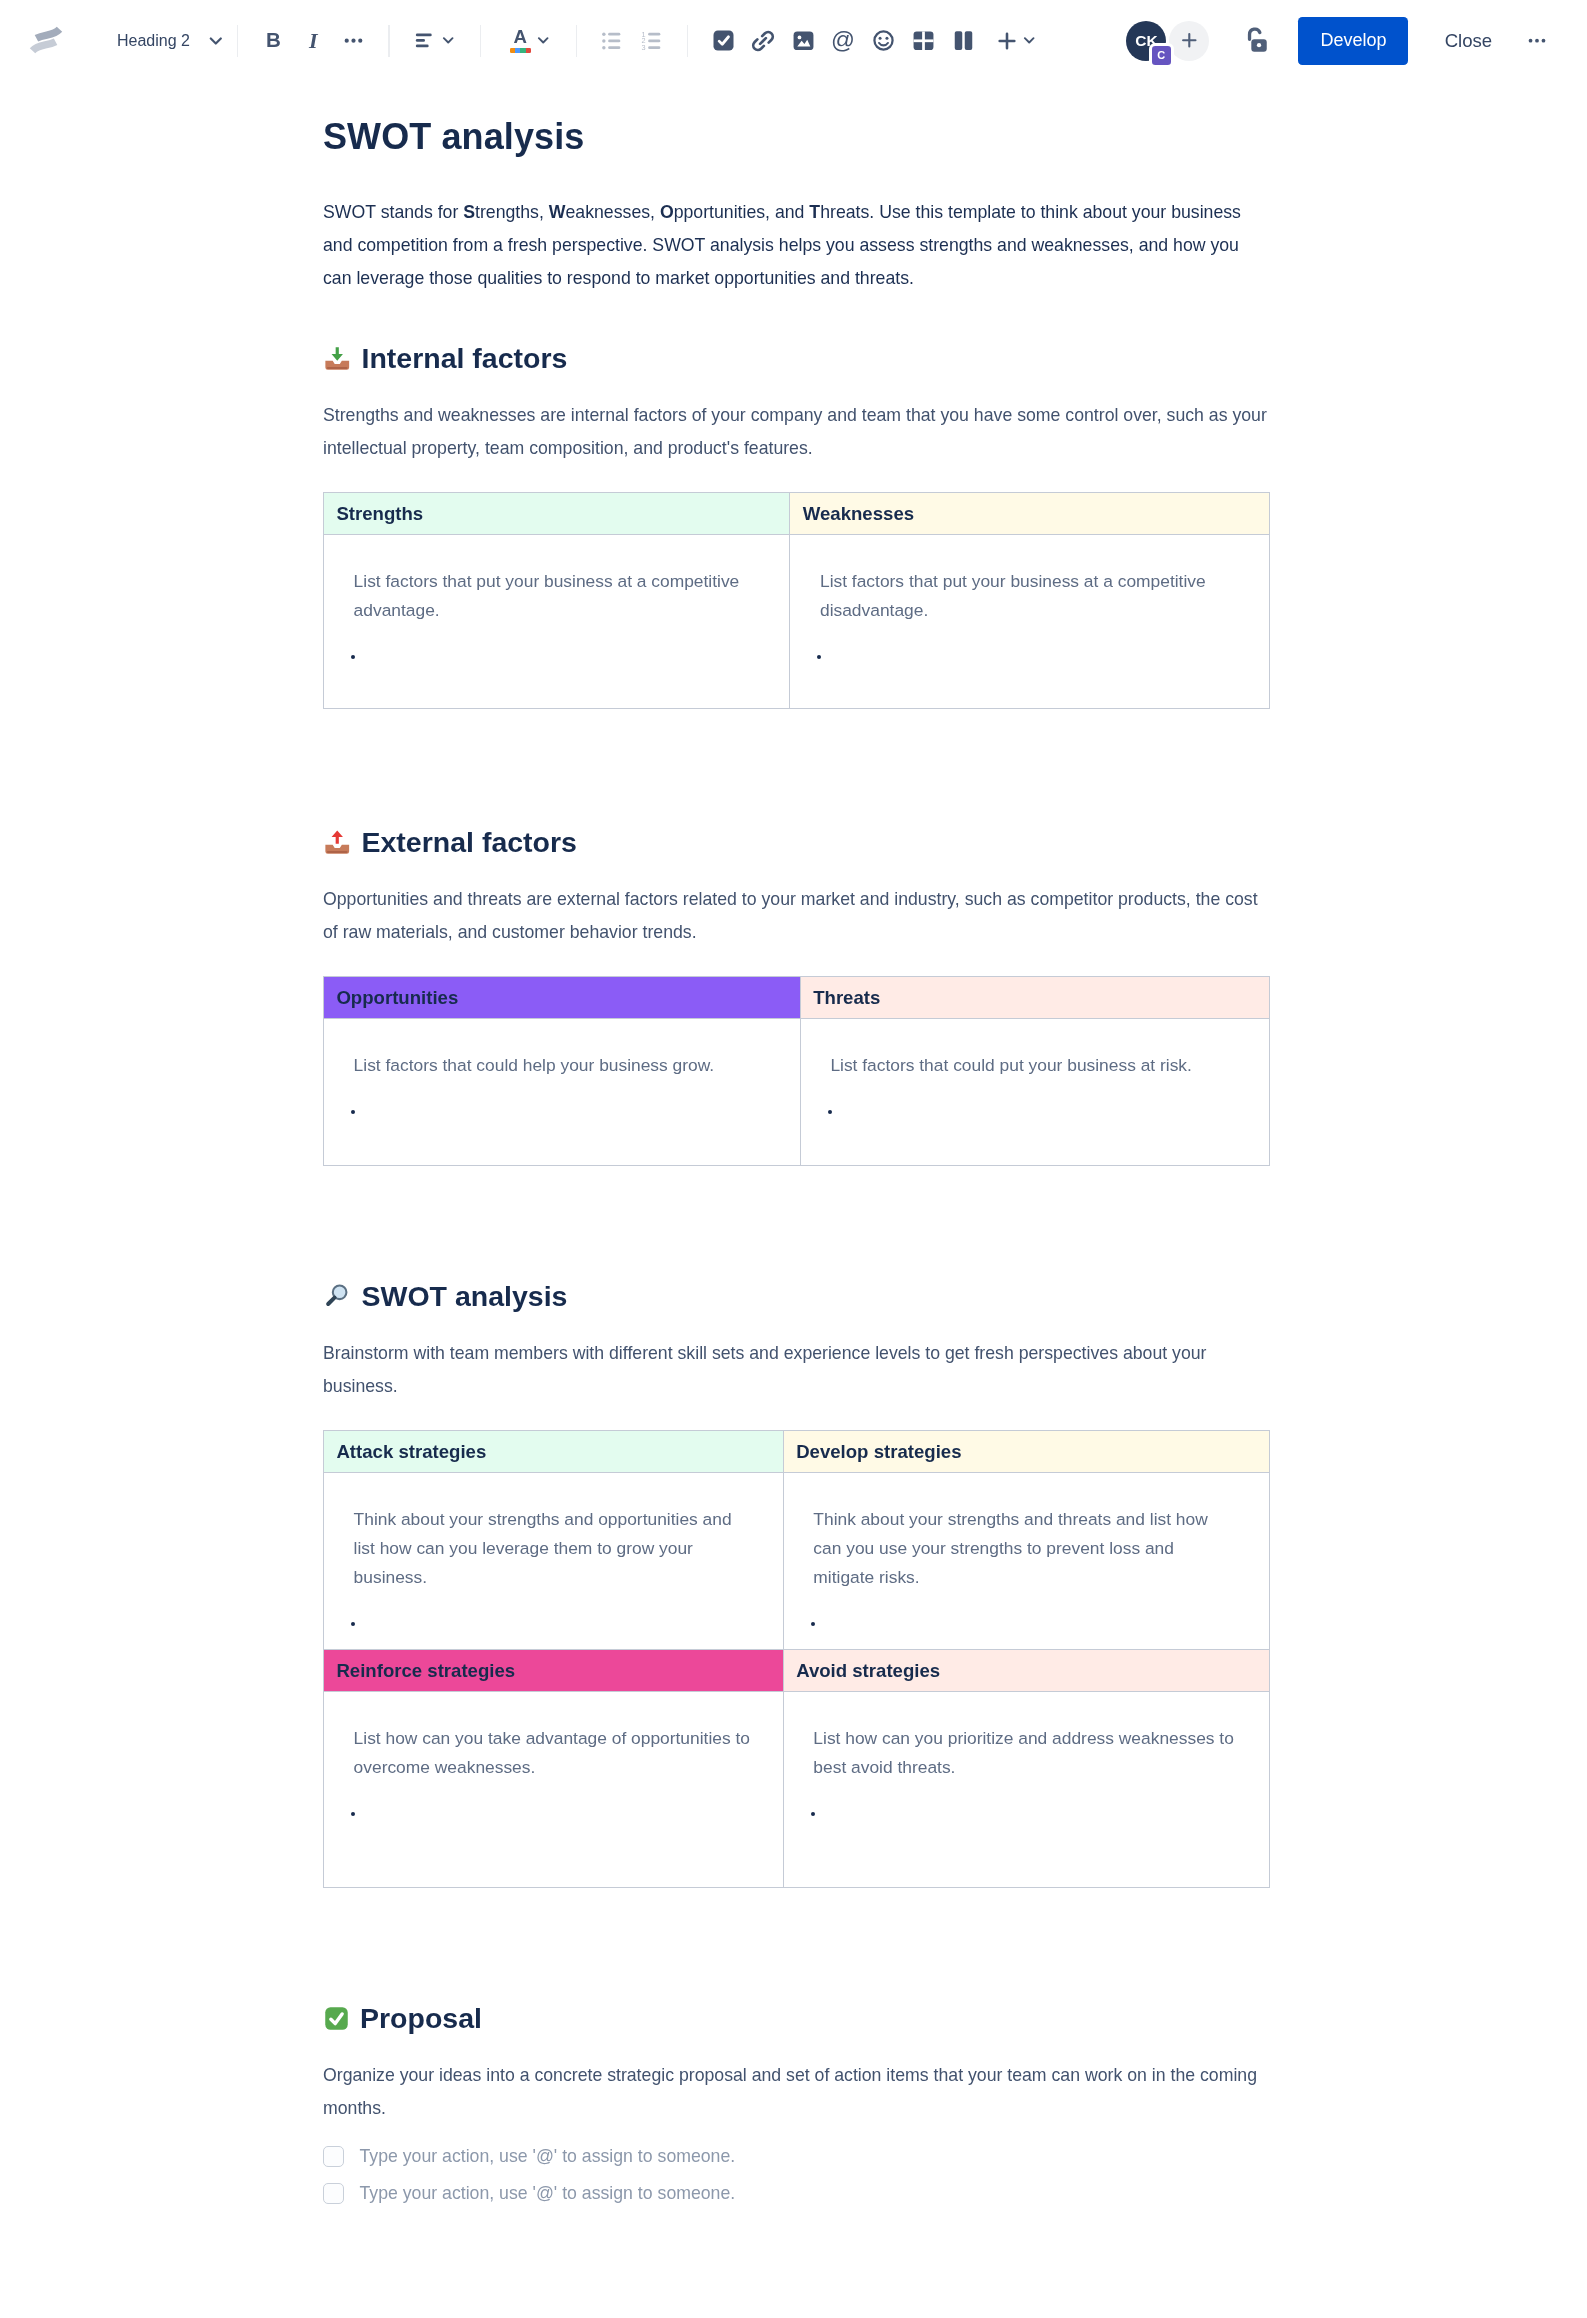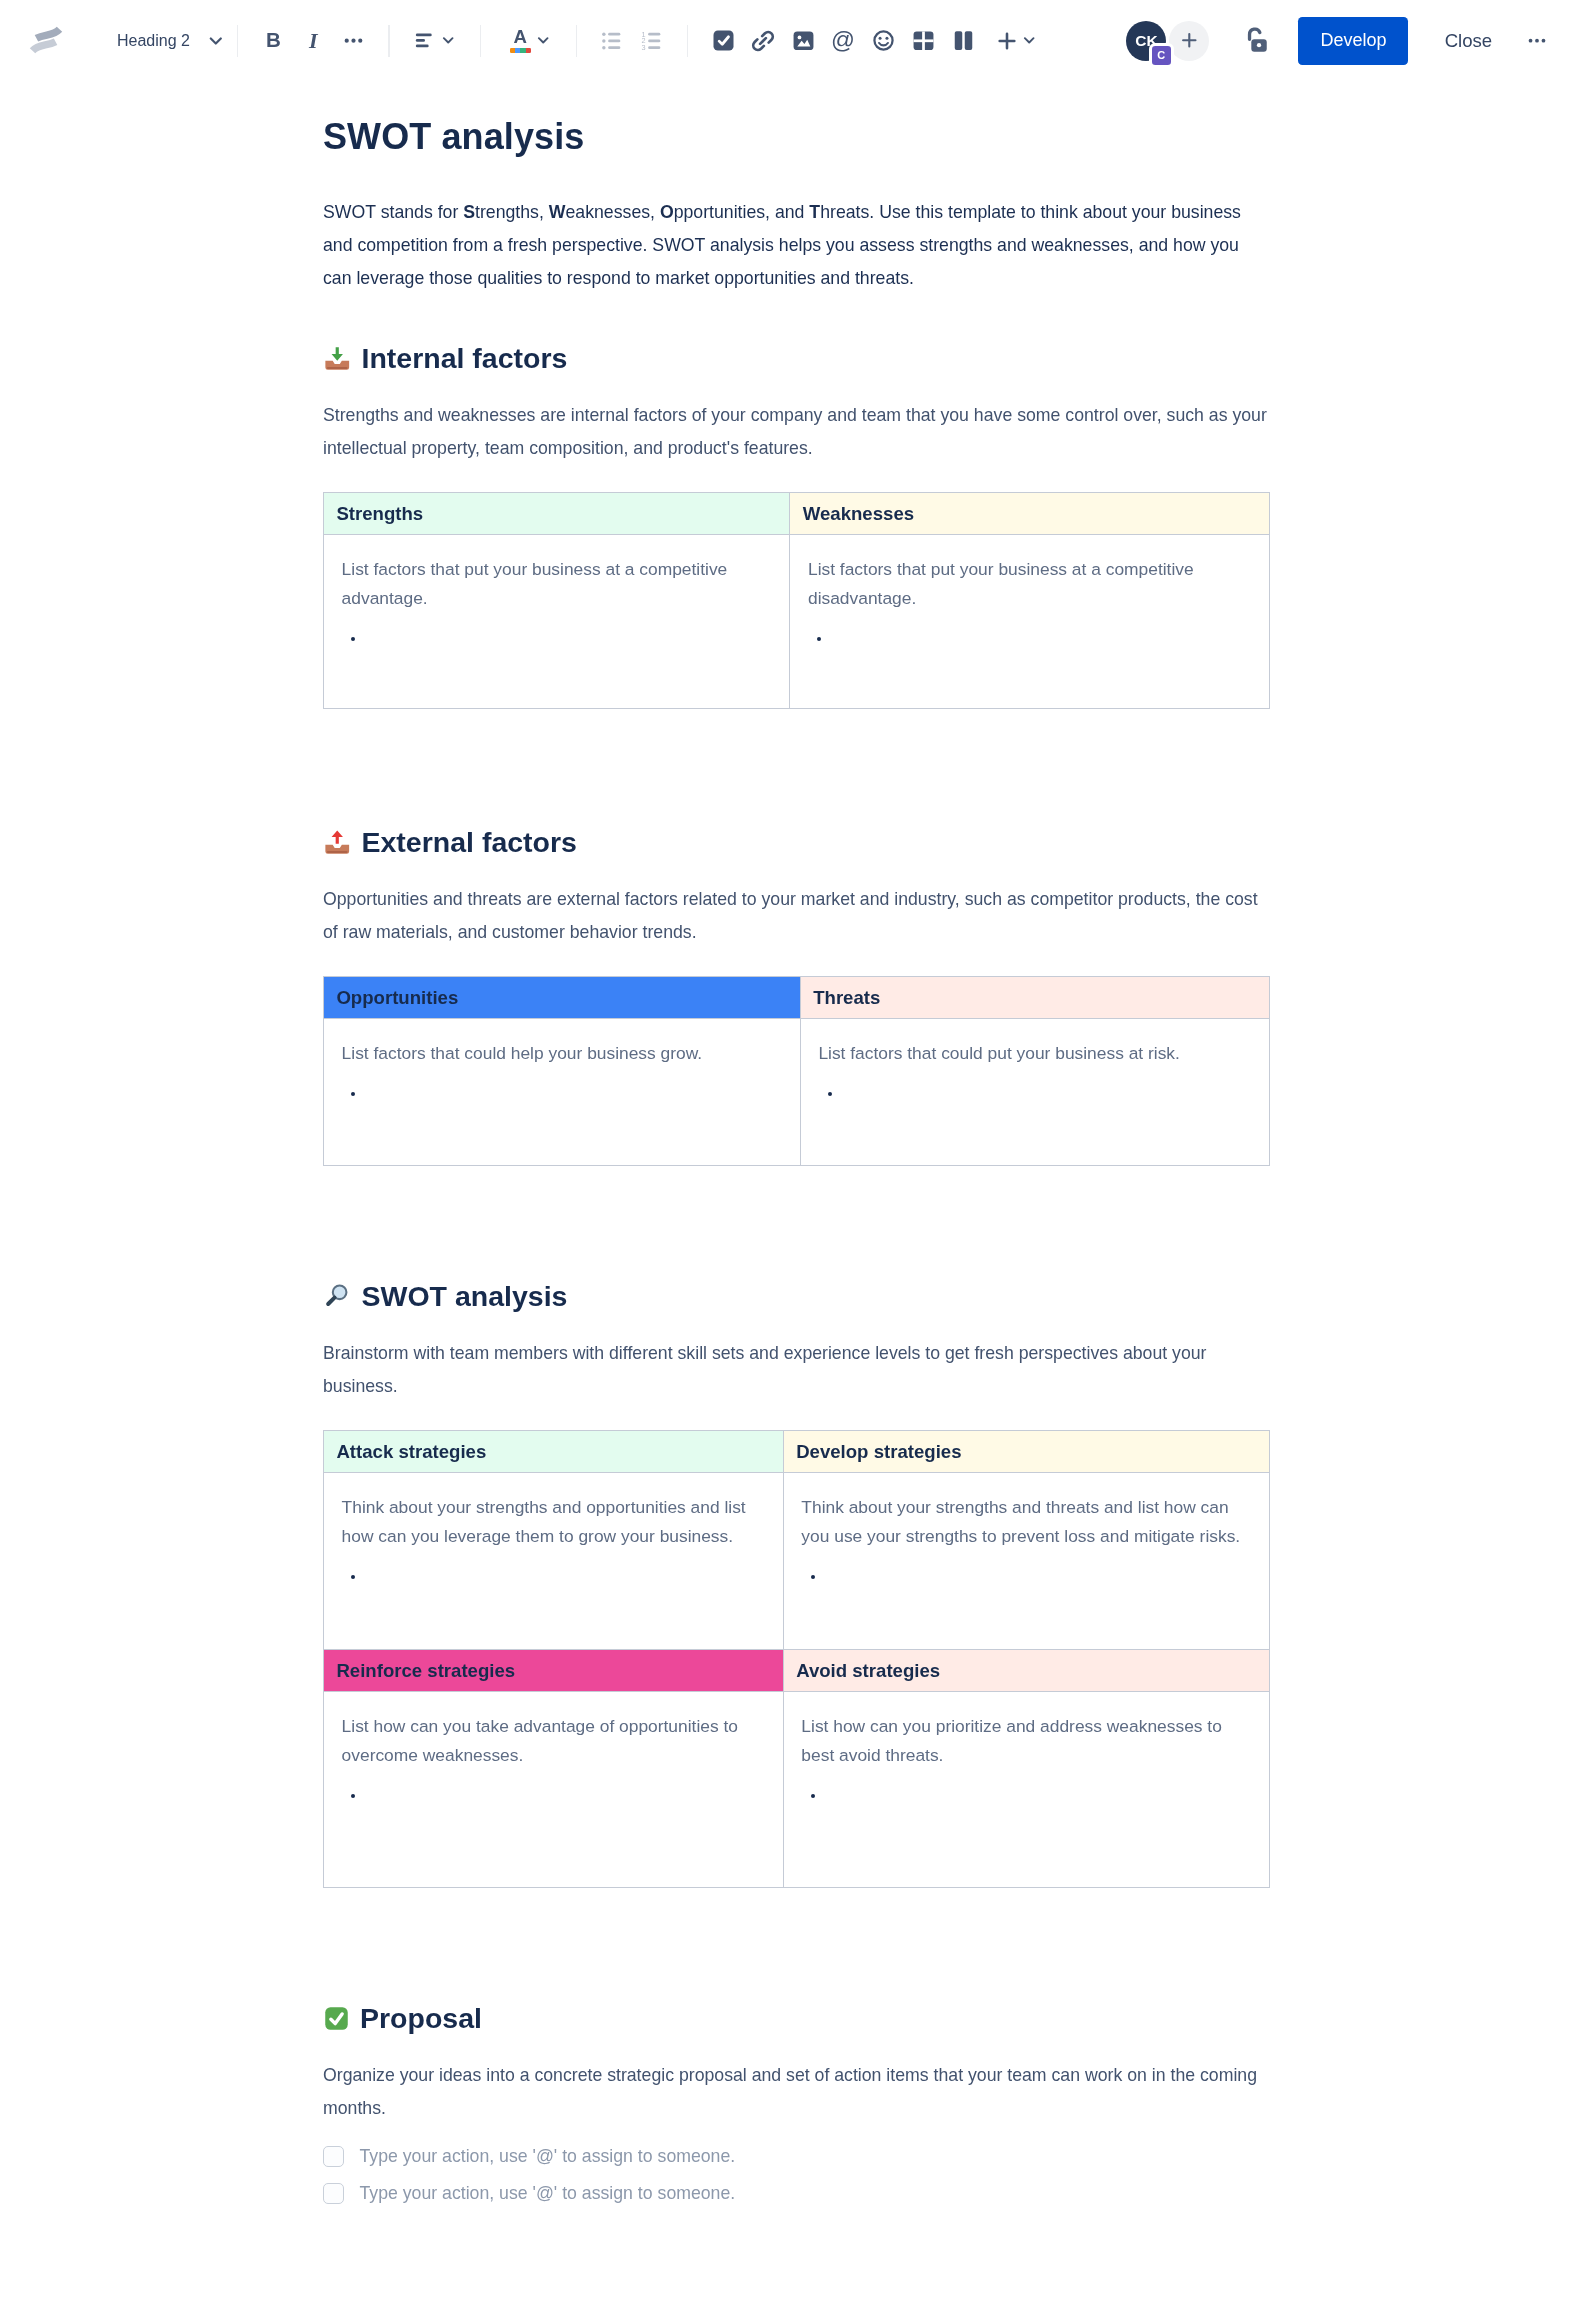--- a/index.html
+++ b/index.html
@@ -50,21 +50,21 @@
 
   #sec-internal { margin-top:45px; }
   #sec-external { margin-top:115px; }
   #sec-swot     { margin-top:112px; }
   #sec-proposal { margin-top:112px; }
 
   table.tbl { border-collapse:collapse; width:100%; table-layout:fixed; margin-top:27px;border-radius:15px; }
   .tbl th, .tbl td { border:1.2px solid #C5CBD6; text-align:left; }
   .tbl th { height:42px; padding:0 12.4px; font-size:18.6px; font-weight:700; color:#172B4D; vertical-align:middle; }
   .tbl td { padding:16px 13.6px 0; font-size:17.4px; line-height:29px; color:#5E6C84; vertical-align:top; }
-  .tbl td p { margin:4px; }
+  .tbl td p { margin:16px; }
   .tbl td ul { margin:10px 0 0; padding-left:28.5px; }
   .tbl td li { height:29px; font-size:17.4px; color:#172B4D; }
   .tbl td li::marker { color:#172B4D; font-size:13.6px; }
 
   .task { display:flex; align-items:center; margin-top:16px; }
   .task.first { margin-top:21px; }
   .task .box { width:20.5px; height:20.5px; border:1.2px solid #C9D0DA; border-radius:5px; background:#FCFDFE; flex:none; }
   .task .lbl { margin-left:16px; font-size:17.7px; color:#8C98AB; }
 </style>
 </head>
@@ -331,21 +331,21 @@
       <span>External factors</span>
     </h2>
     <p class="section-desc">Opportunities and threats are external factors related to your market and industry, such as competitor products, the cost of raw materials, and customer behavior trends.</p>
     <table class="tbl">
       <colgroup>
           <col style="width:50.4%">
           <col>
         </colgroup>
       <tbody>
         <tr>
-          <th style="background-color: #3b82f6;">Opportunities</th>
+          <th style="background-color: #8b5cf6;">Opportunities</th>
           <th style="background-color: rgb(255, 235, 230);">Threats</th>
         </tr>
         <tr style="height:147px">
           <td>
             <p>List factors that could help your business grow.</p>
             <ul>
                 <li></li>
               </ul>
           </td>
           <td>

